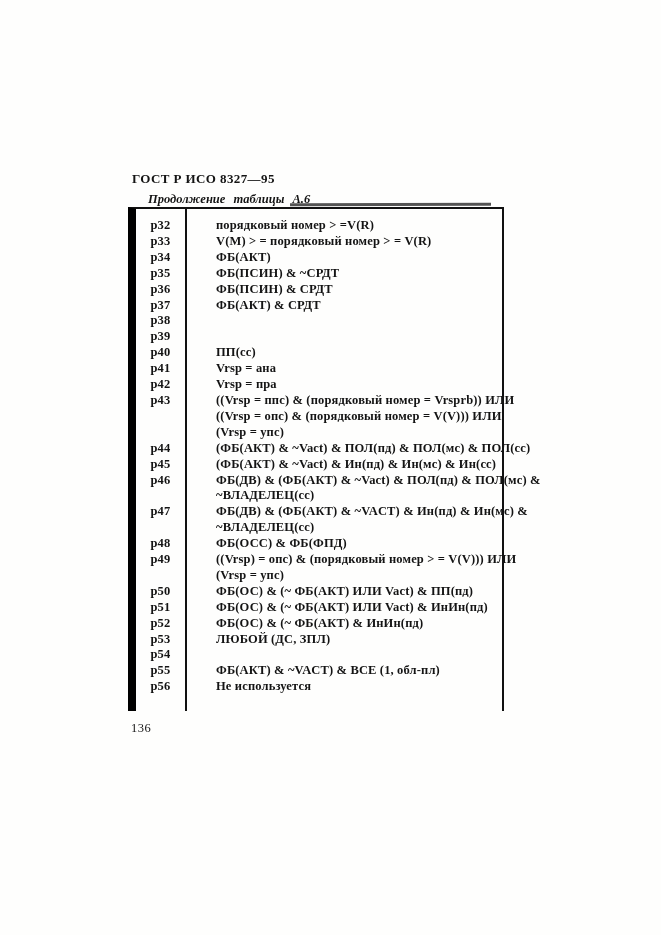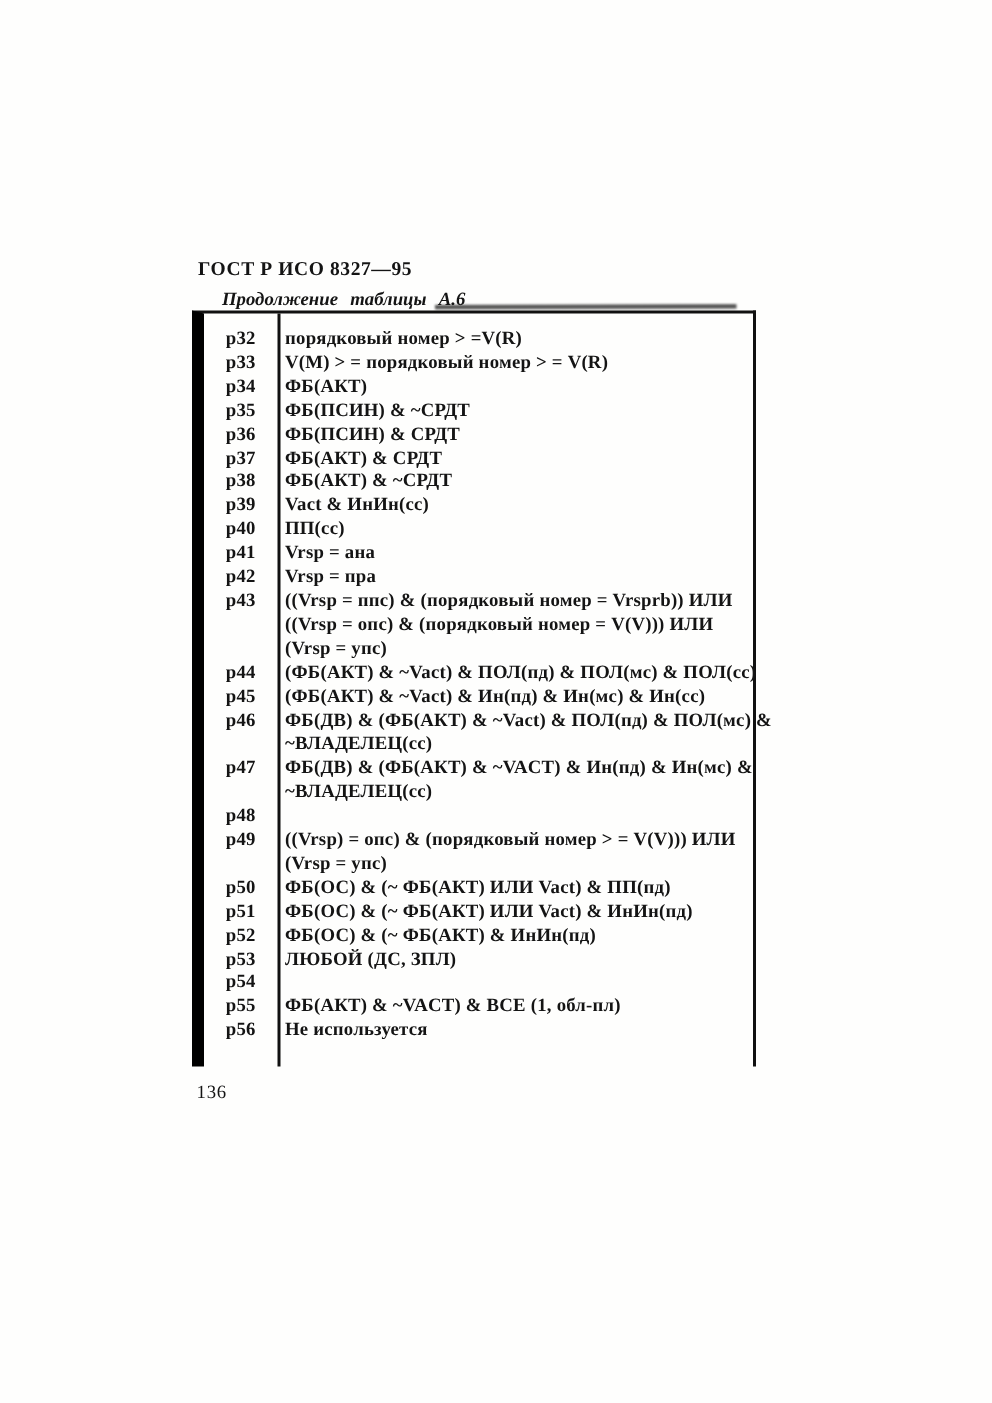--- a/index.html
+++ b/index.html
@@ -79,21 +79,21 @@
     flex: 0 0 49px;
     width: 49px;
     text-align: center;
     font-size: 12.5px;
     font-weight: bold;
     line-height: 15.9px;
     letter-spacing: 0.2px;
   }
   .row-value {
     flex: 1;
-    padding-left: 5px;
+    padding-left: 31px;
     padding-right: 6px;
   }
   .expr-line {
     font-size: 12.5px;
     font-weight: bold;
     line-height: 15.9px;
     letter-spacing: 0.15px;
     white-space: nowrap;
   }
   .page-number {
@@ -147,29 +147,23 @@
           </div>
         </div>
         <div class="row">
           <div class="row-label">p37</div>
           <div class="row-value">
             <div class="expr-line">ФБ(АКТ) &amp; СРДТ</div>
           </div>
         </div>
         <div class="row">
           <div class="row-label">p38</div>
-          <div class="row-value">
-            <div class="expr-line">ФБ(АКТ) &amp; ~СРДТ</div>
-          </div>
         </div>
         <div class="row">
           <div class="row-label">p39</div>
-          <div class="row-value">
-            <div class="expr-line">Vact &amp; ИнИн(сс)</div>
-          </div>
         </div>
         <div class="row">
           <div class="row-label">p40</div>
           <div class="row-value">
             <div class="expr-line">ПП(сс)</div>
           </div>
         </div>
         <div class="row">
           <div class="row-label">p41</div>
           <div class="row-value">
@@ -211,20 +205,23 @@
         </div>
         <div class="row">
           <div class="row-label">p47</div>
           <div class="row-value">
             <div class="expr-line">ФБ(ДВ) &amp; (ФБ(АКТ) &amp; ~VACT) &amp; Ин(пд) &amp; Ин(мс) &amp;</div>
             <div class="expr-line">~ВЛАДЕЛЕЦ(сс)</div>
           </div>
         </div>
         <div class="row">
           <div class="row-label">p48</div>
+          <div class="row-value">
+            <div class="expr-line">ФБ(ОСС) &amp; ФБ(ФПД)</div>
+          </div>
         </div>
         <div class="row">
           <div class="row-label">p49</div>
           <div class="row-value">
             <div class="expr-line">((Vrsp) = опс) &amp; (порядковый номер &gt; = V(V))) ИЛИ</div>
             <div class="expr-line">(Vrsp = упс)</div>
           </div>
         </div>
         <div class="row">
           <div class="row-label">p50</div>

